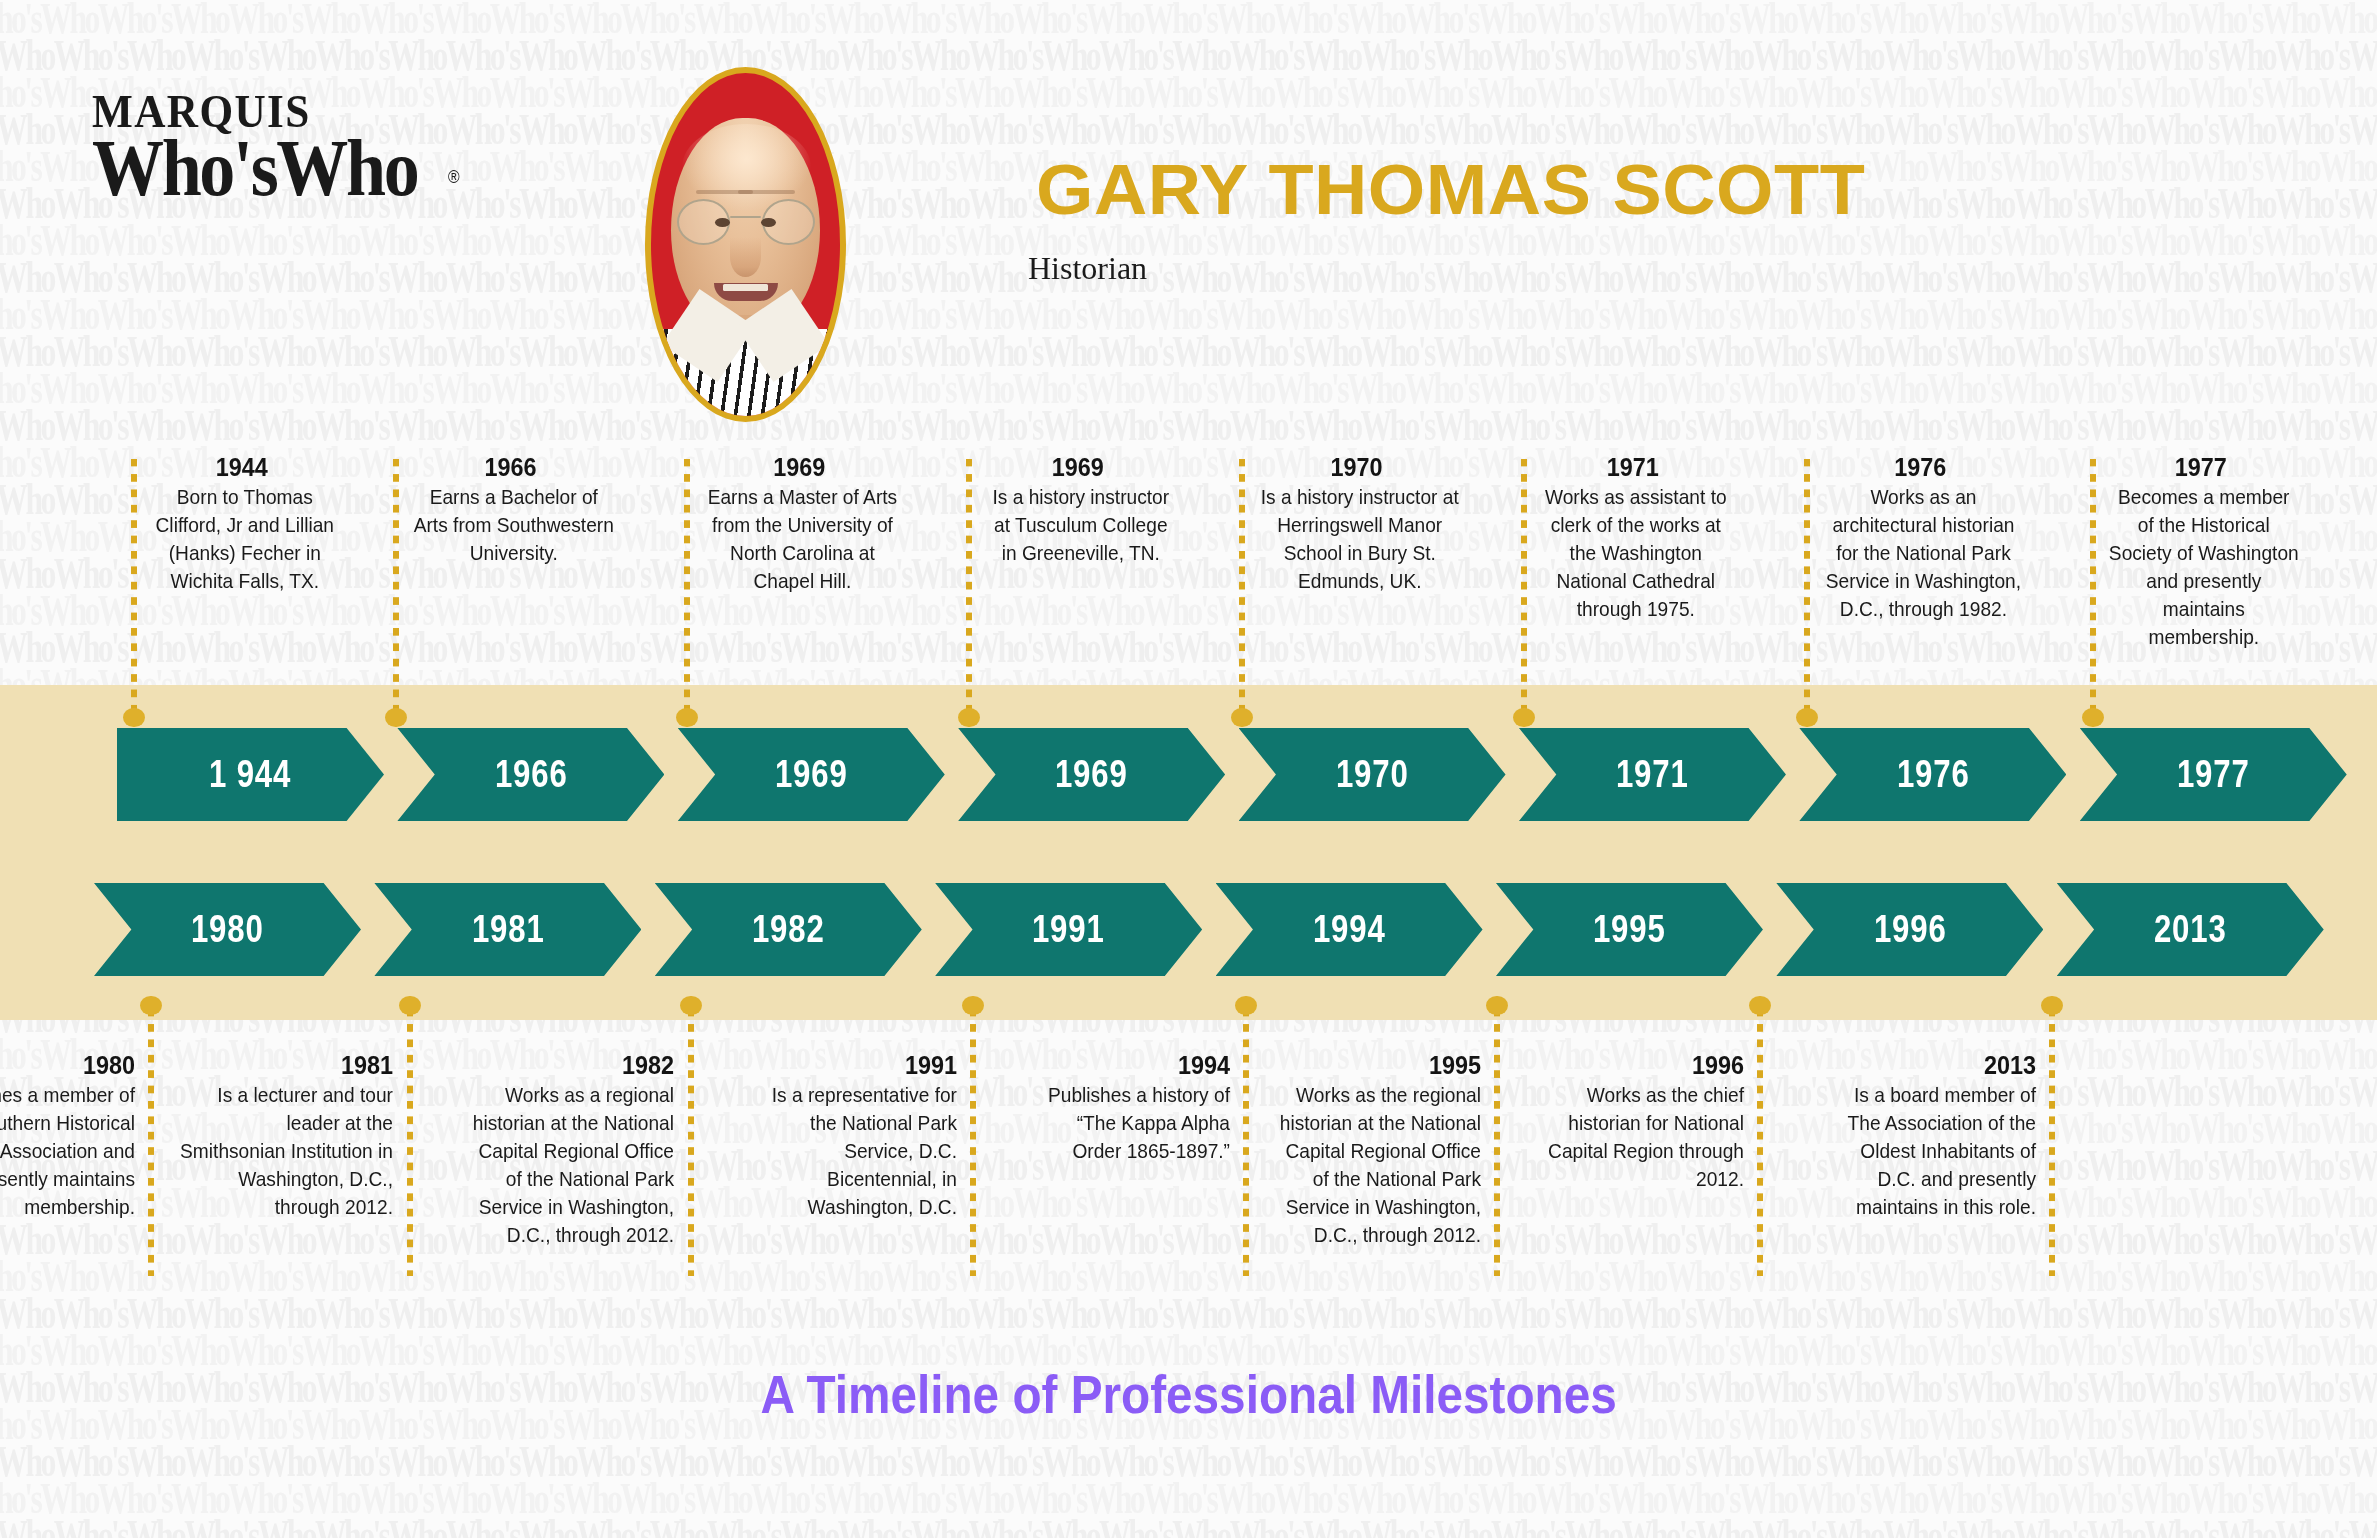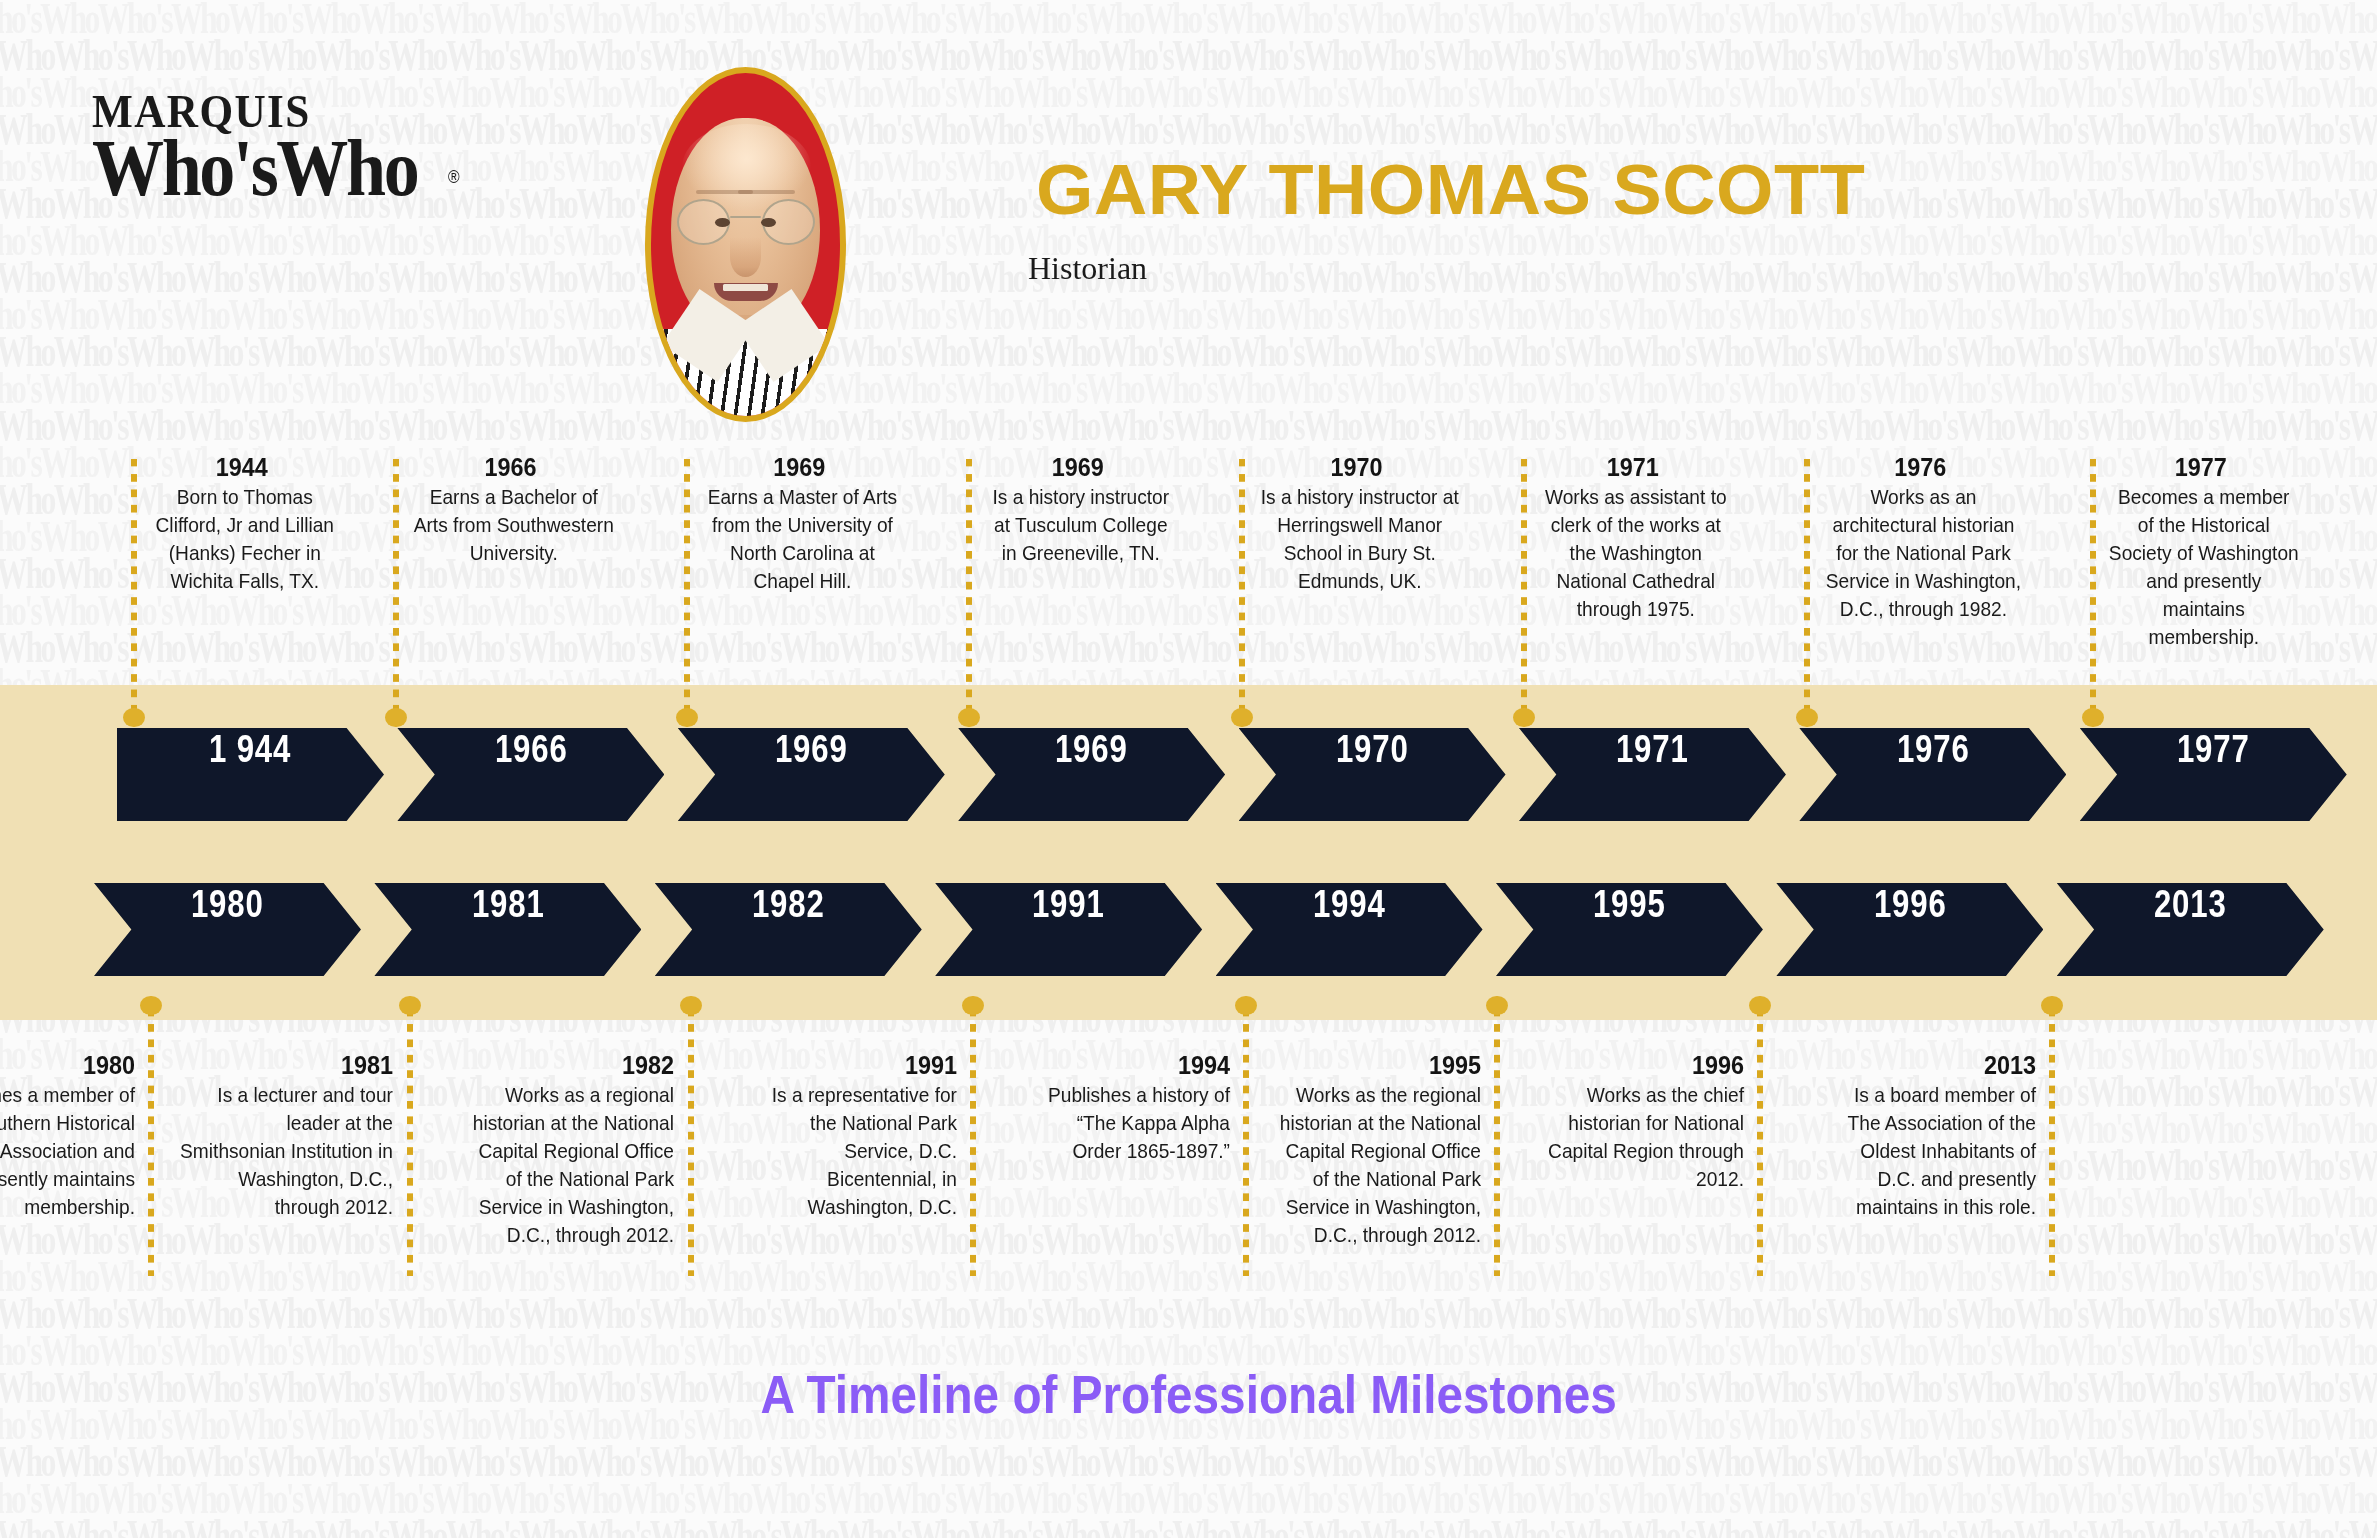--- a/index.html
+++ b/index.html
@@ -257,23 +257,23 @@
     z-index: 3;
     display: flex;
   }
   #chev-row-top { top: 728px; }
   #chev-row-bottom { top: 883px; }
 
   .chev {
     position: relative;
     width: 267px;
     height: 93px;
-    background: #0f172a;
+    background: #0f766e;
     display: flex;
-    align-items: flex-start;
+    align-items: center;
     justify-content: center;
     color: #ffffff;
     font-family: "Liberation Sans", sans-serif;
     font-weight: bold;
     font-size: 38px;
     letter-spacing: 1px;
     transform: scaleX(1.0);
     clip-path: polygon(0 0, 86% 0, 100% 50%, 86% 100%, 0 100%, 14% 50%);
     margin-right: 13.4px;
     flex: 0 0 267px;

